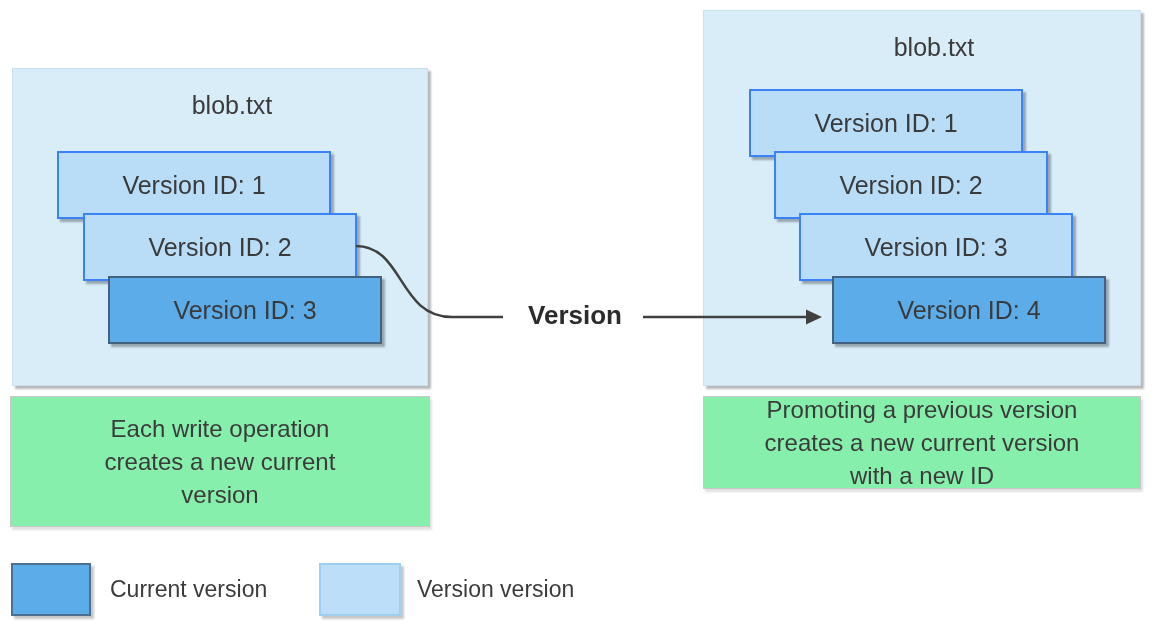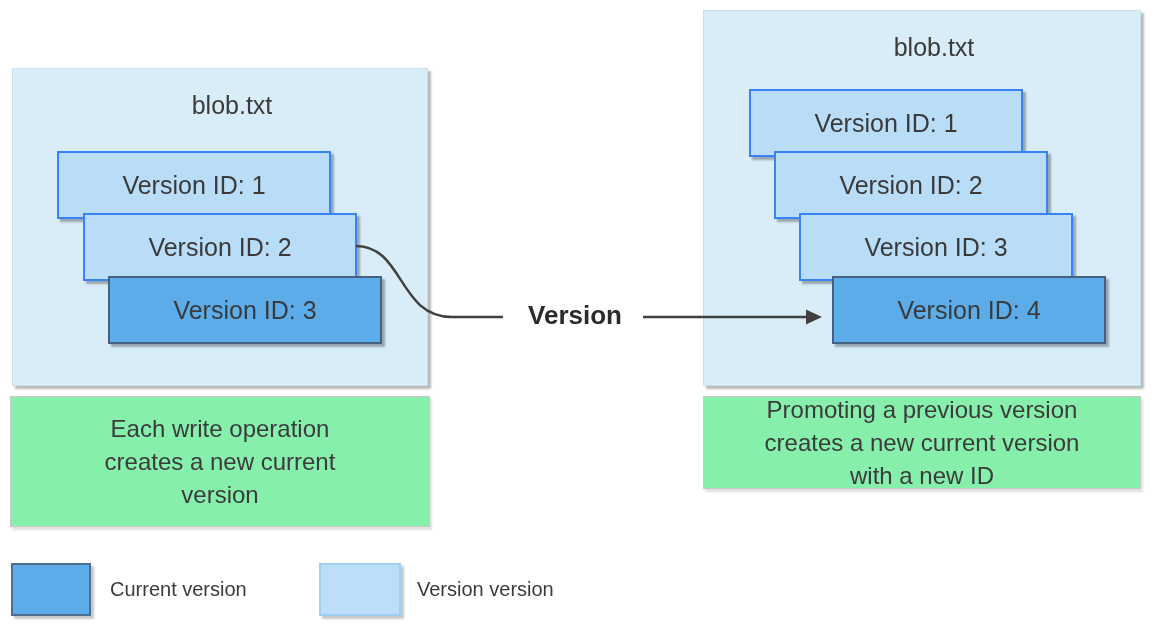--- a/index.html
+++ b/index.html
@@ -116,21 +116,21 @@
     left: 319px; top: 563px; width: 82px; height: 53px;
     background: var(--prev-legend-fill, #bddef8);
     border: 2px solid #9fcfef;
   }
   .legend-label {
     position: absolute;
     top: 563px;
     height: 53px;
     display: flex;
     align-items: center;
-    font-size: 20px;
+    font-size: 23px;
     color: #3b3b3b;
     white-space: nowrap;
   }
   #legend-current-label  { left: 110px; }
   #legend-previous-label { left: 417px; }
 </style>
 </head>
 <body>
 
 <div id="canvas">

